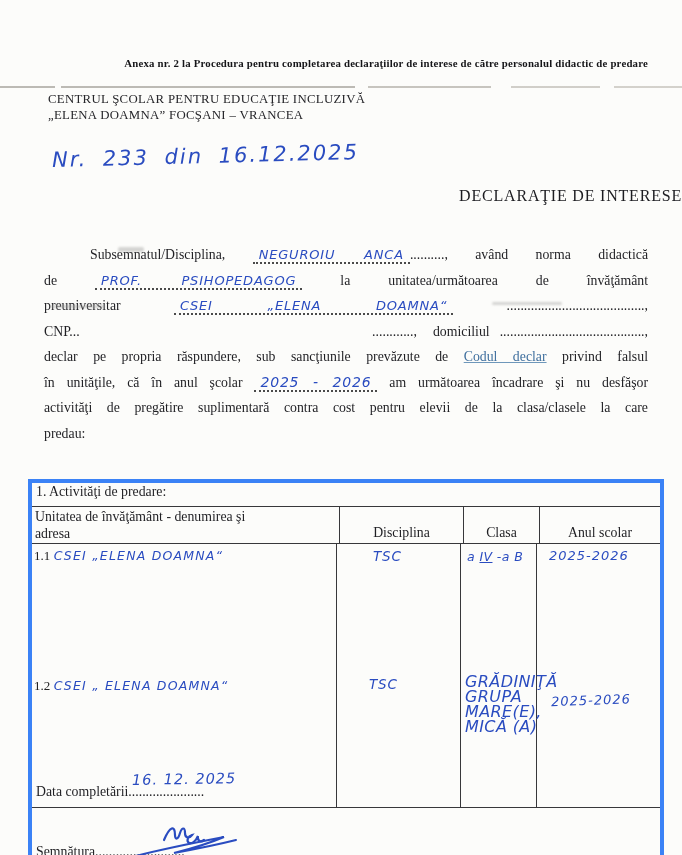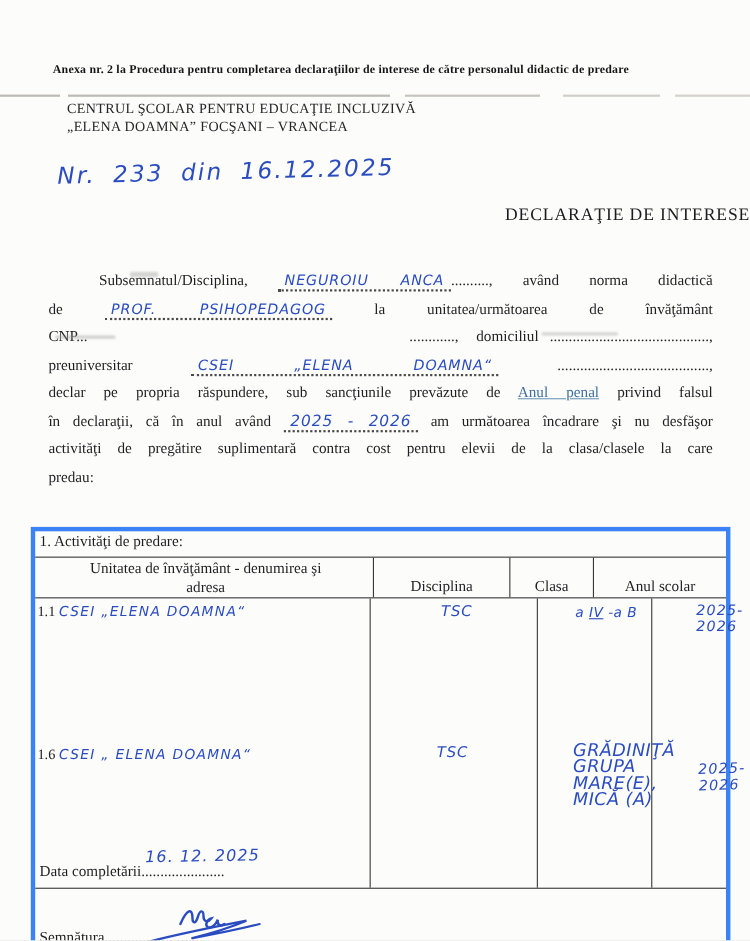--- a/index.html
+++ b/index.html
@@ -3,27 +3,27 @@
 <meta charset="utf-8">
 <style>
   html,body{margin:0;padding:0;background:#e8e8e6;}
   .page{
     position:relative; width:682px; height:855px; margin:0 auto;
     background:#fcfcfa; overflow:hidden;
     font-family:"Liberation Serif", serif; color:#1f1f23;
   }
   
   .anexa{position:absolute; left:48px; top:57px; width:600px;
-    font-size:10.8px; font-weight:bold; color:#151518; letter-spacing:0.2px;}
+    font-size:10.8px; font-weight:bold; color:#151518; letter-spacing:0.2px;text-align:right;}
   .scanline{position:absolute; left:0; top:86px; width:682px; height:2px; opacity:.75;
     background:linear-gradient(90deg,#a7a49d 0 8%,transparent 8% 9%,#a7a49d 9% 52%,
       transparent 52% 54%,#b5b2ab 54% 72%,transparent 72% 75%,#c2bfb8 75% 88%,
       transparent 88% 90%,#c6c3bc 90% 100%);}
   .school{position:absolute; left:48px; top:92px; font-size:12.8px; line-height:15.5px;
-    color:#26262a; letter-spacing:.3px;margin-left:13px;}
+    color:#26262a; letter-spacing:.3px;}
   
   .hand{font-family:"DejaVu Sans", sans-serif; font-style:italic; color:#2a4cc0;
     letter-spacing:.8px;}
   .reg{position:absolute; left:52px; top:144px; font-size:21px; letter-spacing:2px;
     word-spacing:7px; transform:rotate(-1.5deg);}
   .title{position:absolute; left:0; top:187px; width:682px; text-align:right;
     font-size:16px; letter-spacing:.8px; color:#1c1c20;}
   
   .para{position:absolute; left:44px; top:242px; width:604px; font-size:13.8px;
     line-height:25.5px;}
@@ -33,28 +33,28 @@
   .indent{display:inline-block; width:46px;}
   .hand-inline{font-size:13px; border-bottom:2px dotted #4a4a4a; padding:0 6px 0 6px;}
   .hand-year{font-size:14px;margin-top:14px;}
   .link{color:#3f6f9e; text-decoration:underline; text-decoration-color:#6e97ba;} .gr{flex:1;}
   .smudge{position:absolute; background:#9a9a98; filter:blur(1.2px); border-radius:2px;}
   
   .tbl{position:absolute; left:28px; top:479px; width:628px; border:4px solid #3b82f6;
     background:transparent; font-size:13.8px;}
   .rowA{height:22px; border-bottom:1.5px solid #37373a; padding:1px 0 0 4px;}
   .rowB{height:36px; border-bottom:1.5px solid #37373a; display:flex;}
-  .rowC{height:263px; border-bottom:1.5px solid #37373a; display:flex;gap:28px;}
+  .rowC{height:263px; border-bottom:1.5px solid #37373a; display:flex;}
   .rowD{height:60px; display:flex;flex-direction:column;}
   .c1{width:304px; border-right:1.5px solid #37373a; position:relative;}
   .c2{width:123px; border-right:1.5px solid #37373a; position:relative;}
   .c3{width:75px;  border-right:1.5px solid #37373a; position:relative;}
   .c4{flex:1; position:relative;}
   .hcell{display:flex; align-items:flex-end; justify-content:center; padding-bottom:2px;}
-  .h1{padding:1px 0 0 3px; line-height:17px;text-align:center;}
+  .h1{padding:1px 0 0 3px; line-height:17px;}
   .entry{position:absolute; left:0; width:100%;}
   .rnum{font-size:13px; color:#222; padding-left:2px;}
   .u-hand{font-size:12.5px; letter-spacing:1.2px;}
   .gradi{font-size:16px; line-height:15px; letter-spacing:.4px;}
   .clasa-iv{text-decoration:underline;}
   
   .fL{width:359px; border-right:1.5px solid #37373a; position:relative;}
   .fR{flex:1; position:relative;}
   .fline{position:absolute; left:4px; bottom:8px; font-size:13.8px; white-space:nowrap;}
   .leader{position:relative; display:inline-block;}
@@ -75,32 +75,32 @@
     <div>„ELENA DOAMNA” FOCŞANI – VRANCEA</div>
   </div>
 
   <div class="reg hand">Nr. 233 din 16.12.2025</div>
 
   <div class="title">DECLARAŢIE DE INTERESE</div>
 
   <div class="para">
     <div class="pline"><span class="indent"></span><span>Subsemnatul/Disciplina,</span> <span class="hand hand-inline">NEGUROIU ANCA</span><span>.........., având norma didactică</span></div>
     <div class="pline"><span>de</span> <span class="hand hand-inline">PROF. PSIHOPEDAGOG</span> <span>la unitatea/următoarea de învăţământ</span></div>
+    <div class="pline"><span>preuniversitar</span> <span class="hand hand-inline">CSEI „ELENA DOAMNA“</span> <span>........................................,</span></div>
     <div class="pline flexline">
         <span>CNP...</span>
         <span class="gr"></span>
         <span>............,</span>
         <span style="width:16px"></span>
         <span>domiciliul</span>
         <span style="width:10px"></span>
         <span>..........................................,</span>
       </div>
-    <div class="pline"><span>preuniversitar</span> <span class="hand hand-inline">CSEI „ELENA DOAMNA“</span> <span>........................................,</span></div>
-    <div class="pline"><span>declar pe propria răspundere, sub sancţiunile prevăzute de</span> <span class="link">Anul penal</span> <span>privind falsul</span></div>
-    <div class="pline"><span>în declaraţii, că în anul având</span> <span class="hand hand-inline hand-year">2025 - 2026</span> <span>am următoarea încadrare şi nu desfăşor</span></div>
+    <div class="pline"><span>declar pe propria răspundere, sub sancţiunile prevăzute de</span> <span class="link">Codul declar</span> <span>privind falsul</span></div>
+    <div class="pline"><span>în unităţile, că în anul şcolar</span> <span class="hand hand-inline hand-year">2025 - 2026</span> <span>am următoarea încadrare şi nu desfăşor</span></div>
     <div class="pline">activităţi de pregătire suplimentară contra cost pentru elevii de la clasa/clasele la care</div>
     <div class="pline last">predau:</div>
   </div>
 
   <div class="smudge" style="left:118px;top:247px;width:26px;height:5px;opacity:.4"></div>
   <div class="smudge" style="left:50px;top:305px;width:55px;height:3px;opacity:.45"></div>
   <div class="smudge" style="left:492px;top:302px;width:70px;height:3px;opacity:.4"></div>
 
   <div class="tbl">
     <div class="rowA">1. Activităţi de predare:</div>
@@ -111,21 +111,21 @@
         <div>adresa</div>
       </div>
       <div class="c2 hcell">Disciplina</div>
       <div class="c3 hcell">Clasa</div>
       <div class="c4 hcell">Anul scolar</div>
     </div>
 
     <div class="rowC">
       <div class="c1">
         <div class="entry" style="top:4px;"><span class="rnum">1.1</span> <span class="hand u-hand">CSEI „ELENA DOAMNA“</span></div>
-        <div class="entry" style="top:134px;"><span class="rnum">1.6</span> <span class="hand u-hand">CSEI „ ELENA  DOAMNA“</span></div>
+        <div class="entry" style="top:134px;"><span class="rnum">1.2</span> <span class="hand u-hand">CSEI „ ELENA  DOAMNA“</span></div>
       </div>
       <div class="c2">
         <div class="entry hand" style="top:4px;left:36px;font-size:13.5px;">TSC</div>
         <div class="entry hand" style="top:132px;left:32px;font-size:13.5px;">TSC</div>
       </div>
       <div class="c3">
         <div class="entry hand" style="top:5px;left:6px;font-size:12.5px;letter-spacing:.4px;"><span>a</span> <span class="clasa-iv">IV</span> <span>-a B</span></div>
         <div class="entry hand gradi" style="top:130px;left:4px;">
           <div>GRĂDINIŢĂ</div>
           <div>GRUPA</div>

